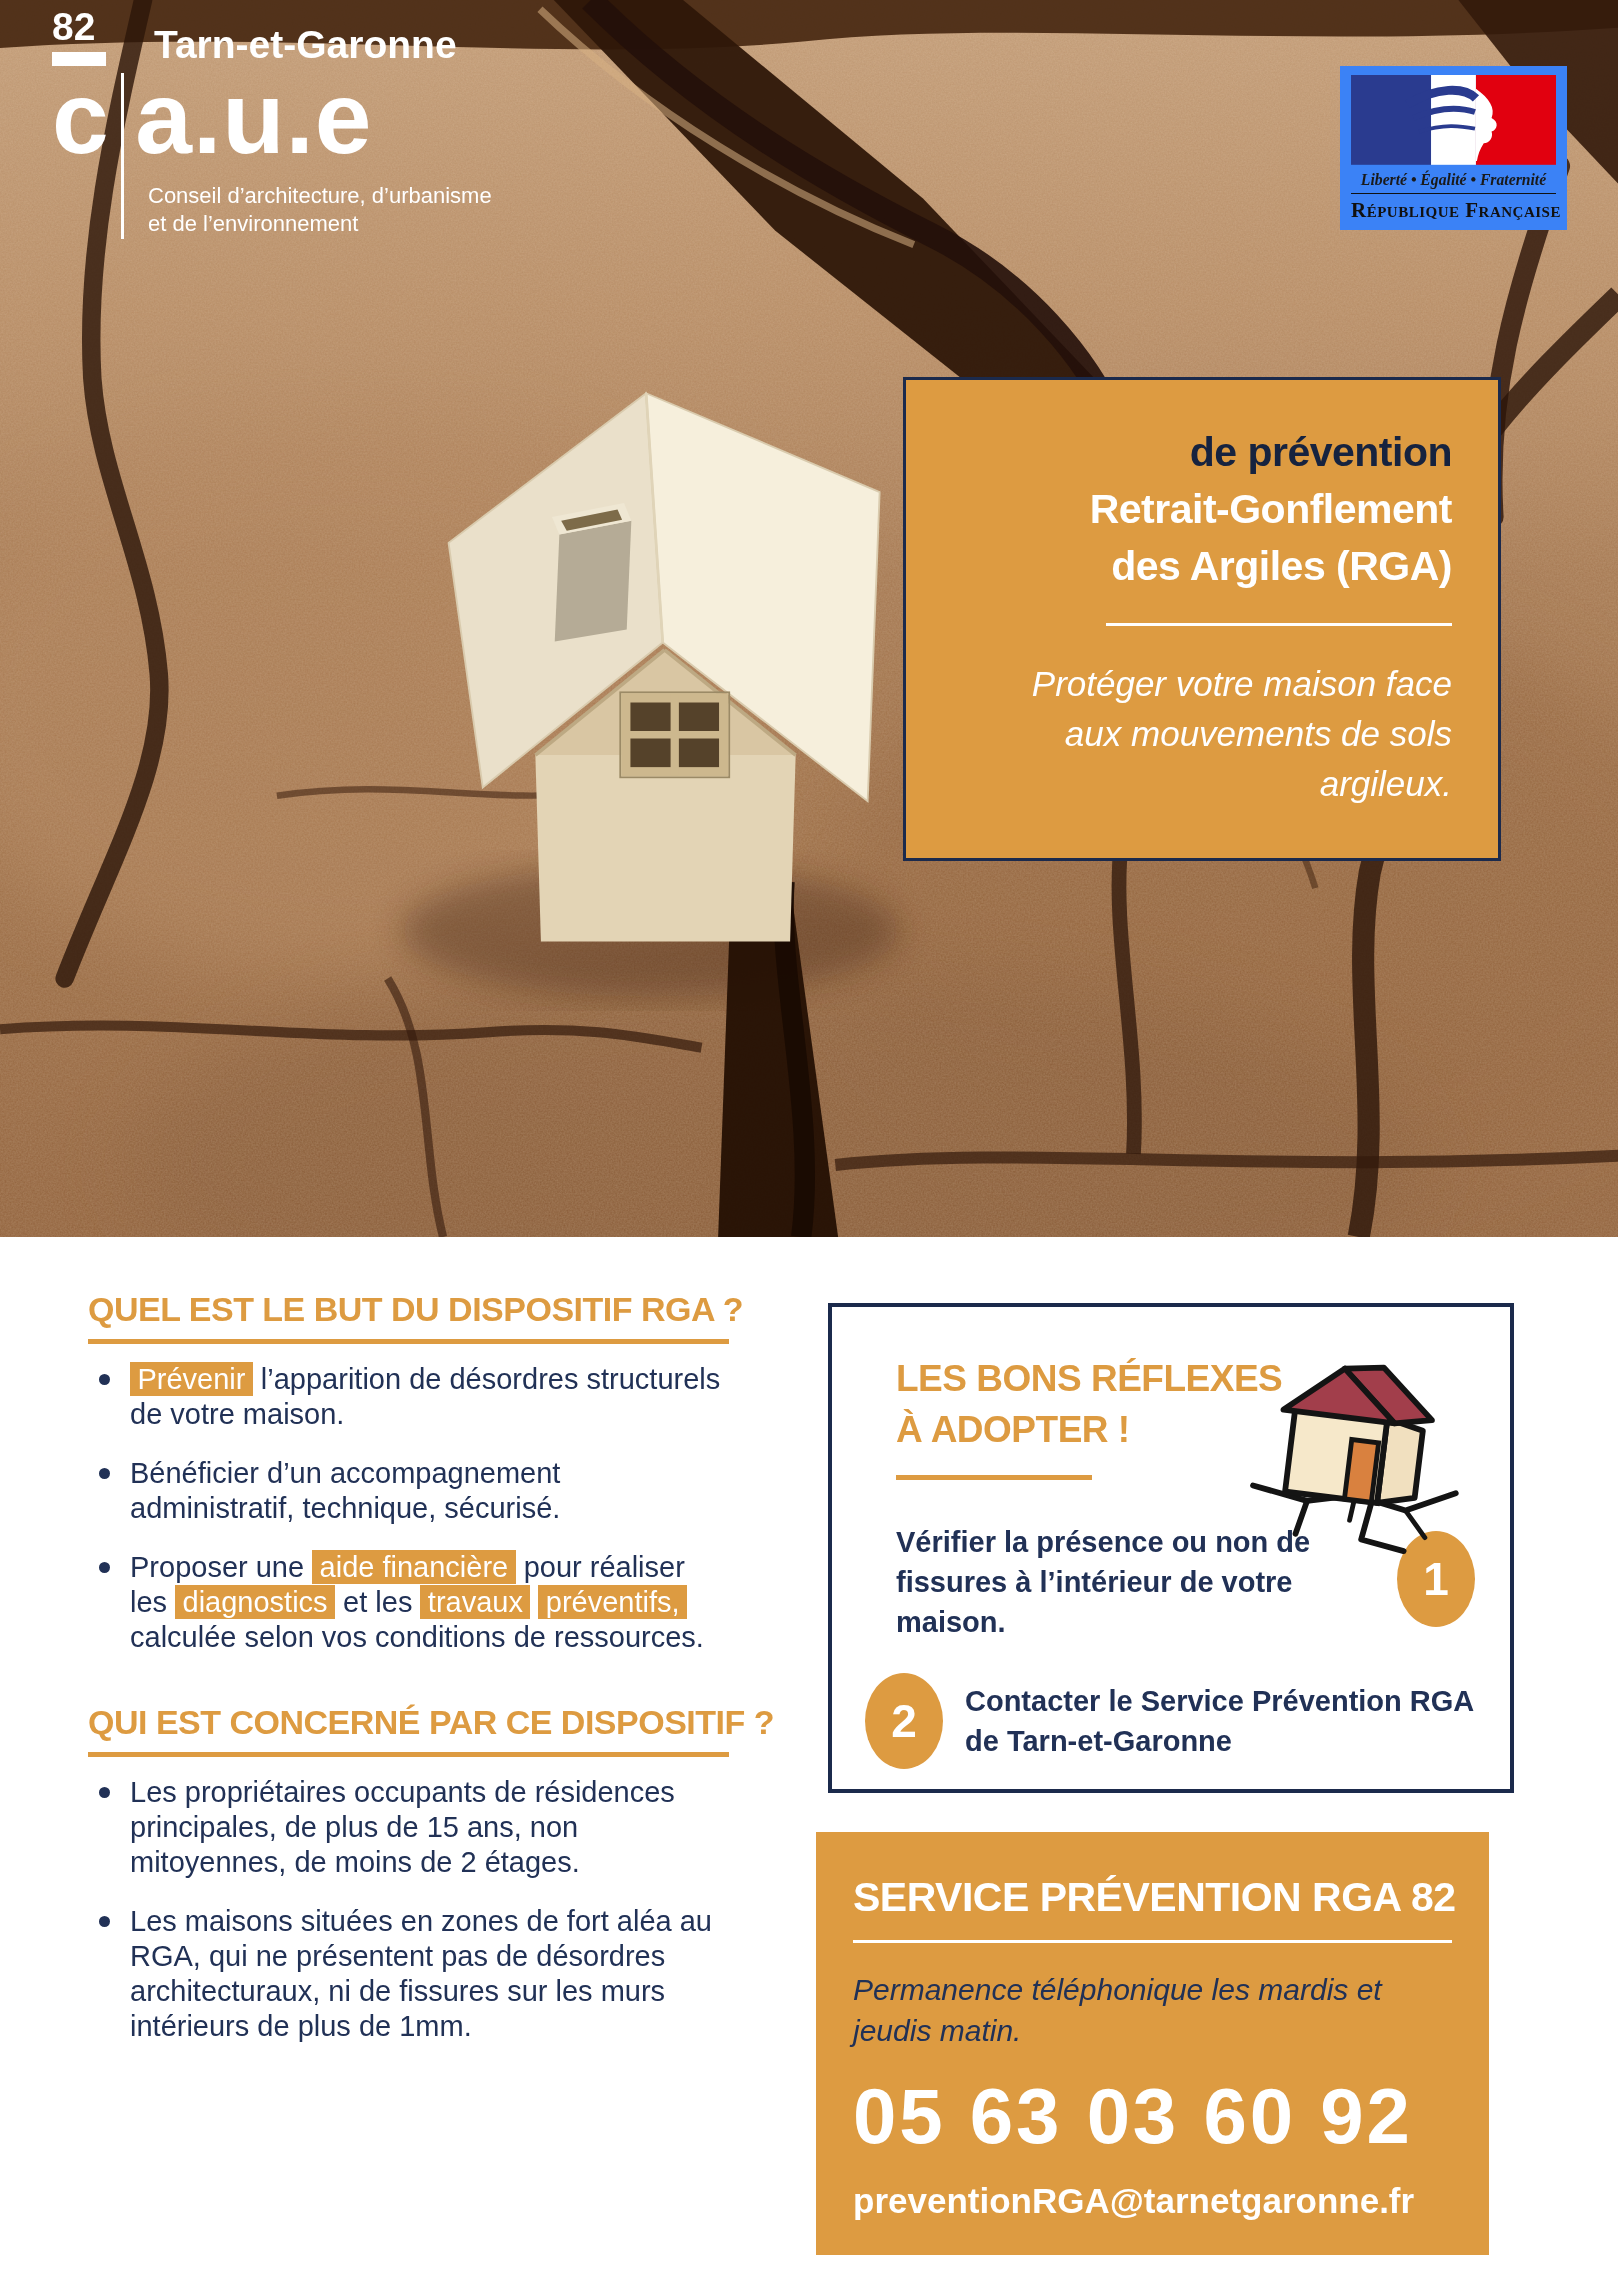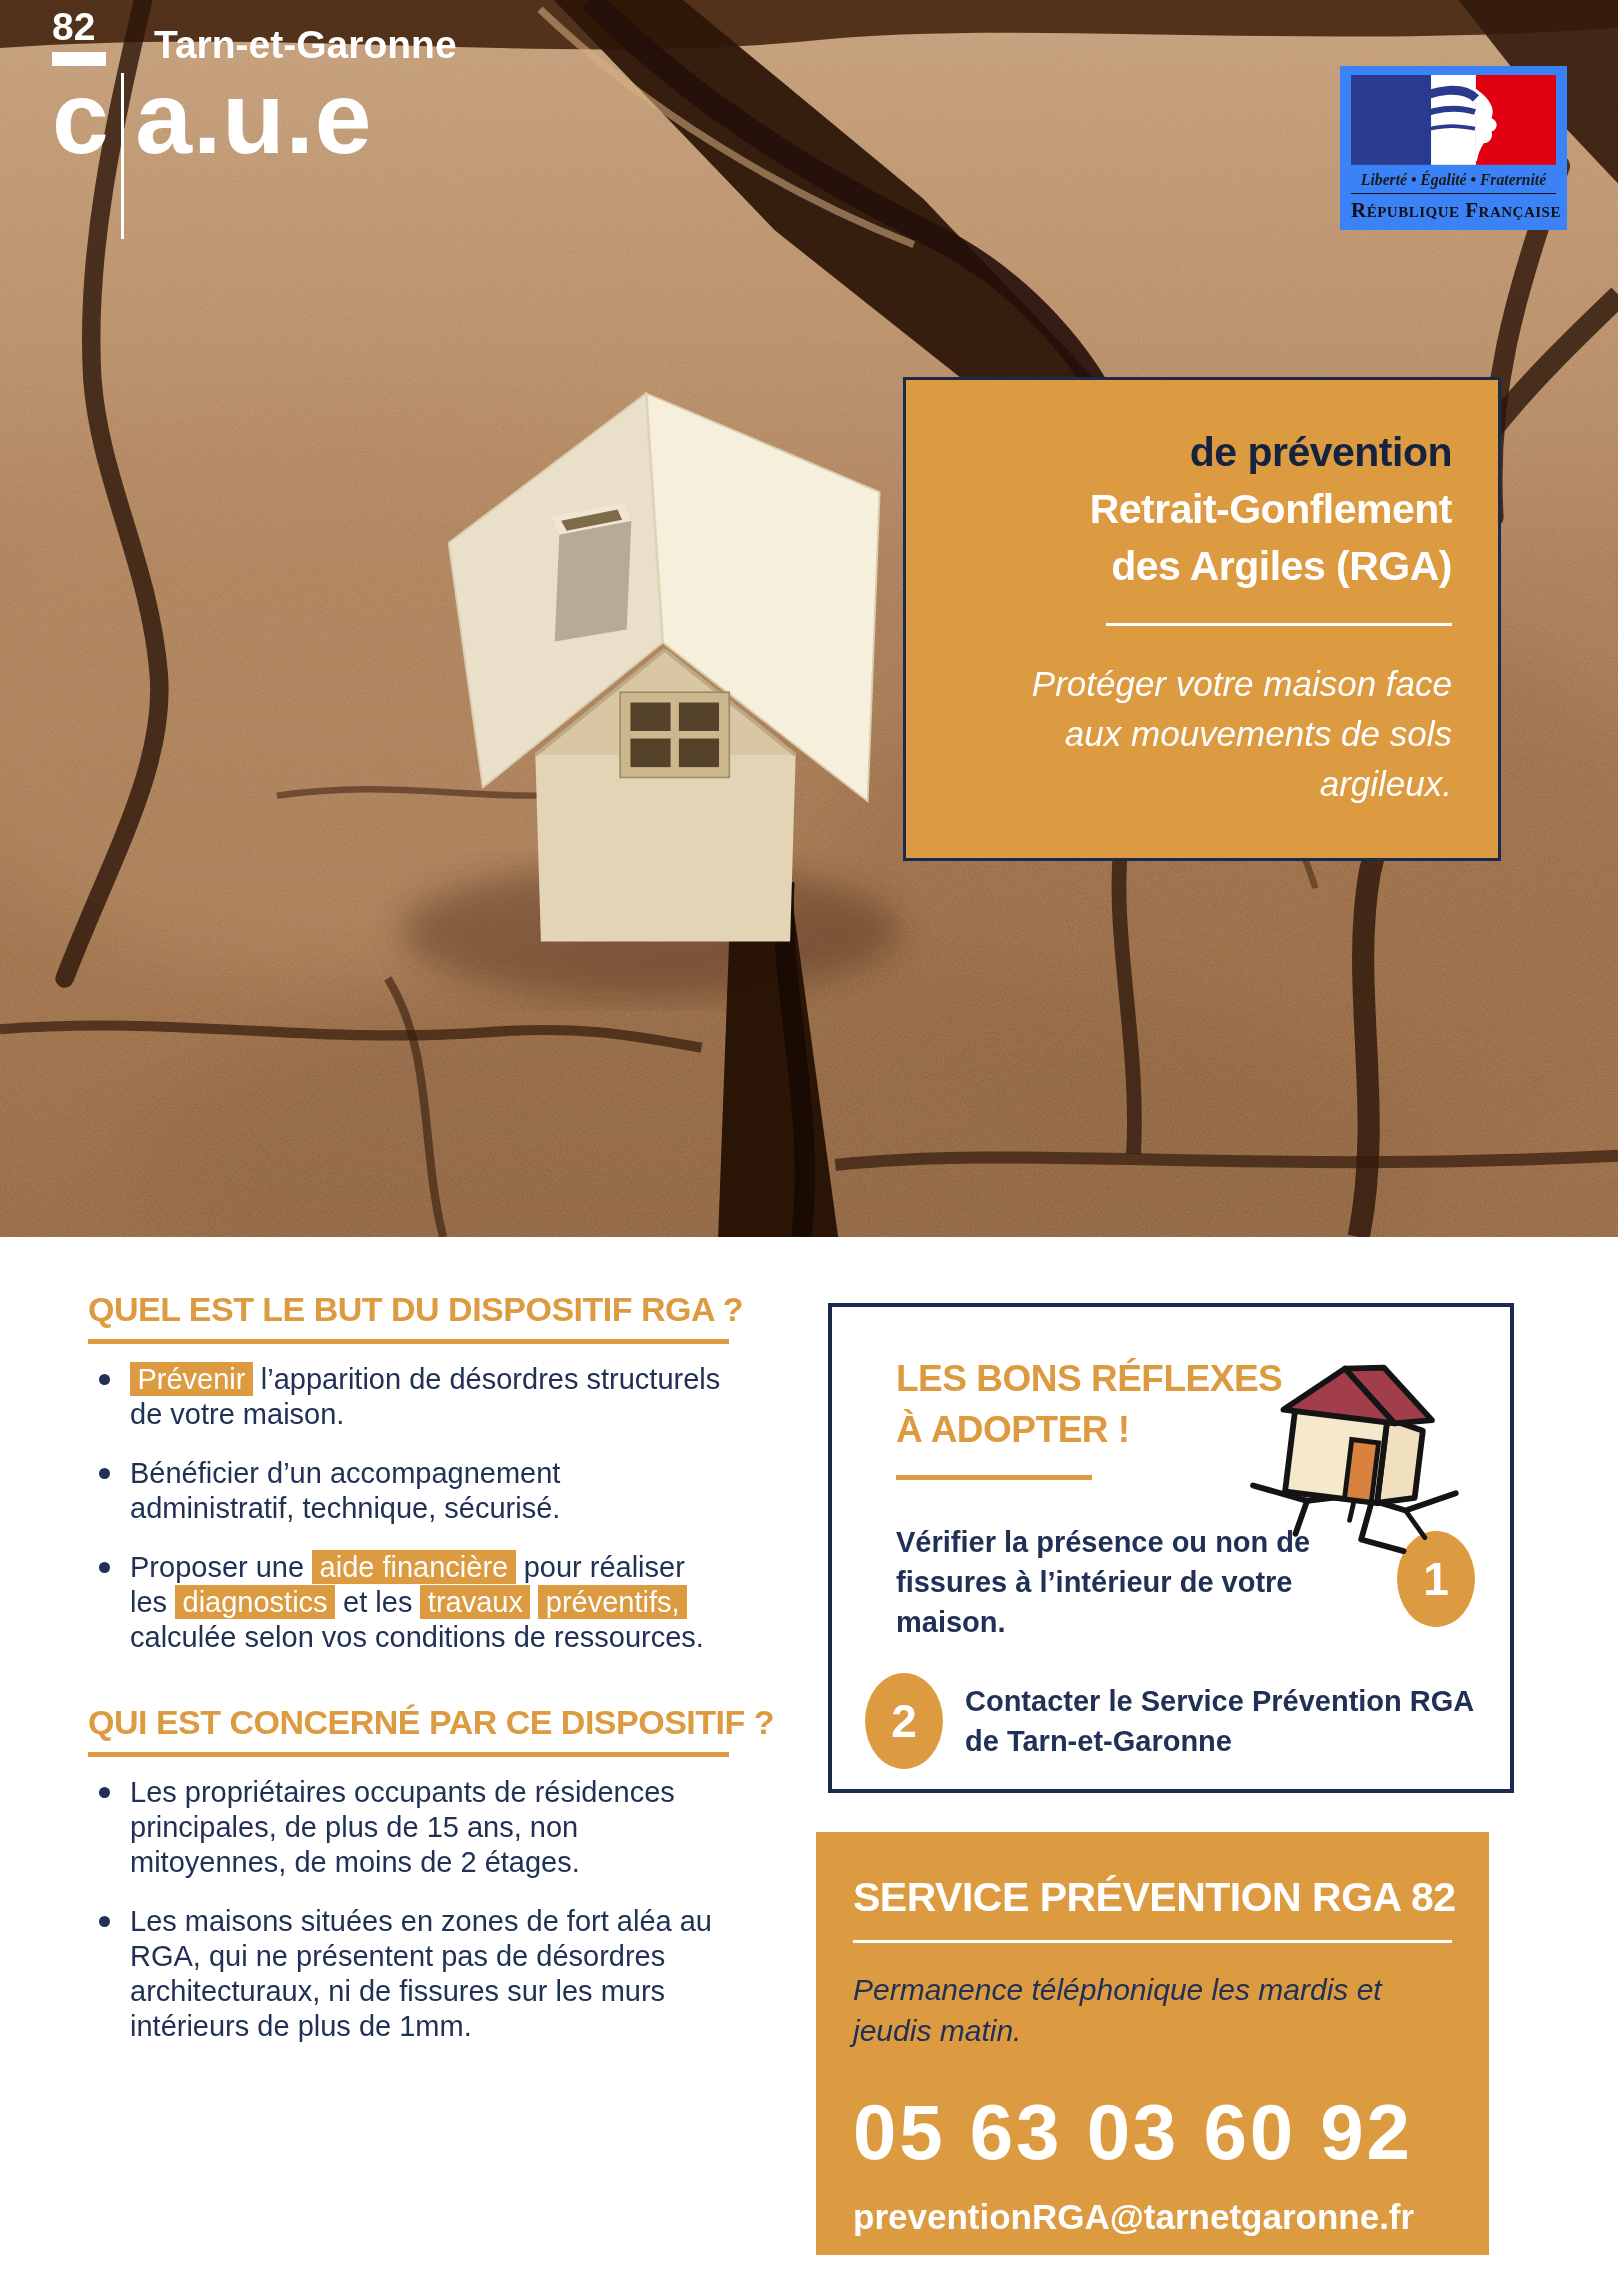--- a/index.html
+++ b/index.html
@@ -67,21 +67,21 @@
   .rx-step1 .rx-num { margin-top:9.2px; }
 
   
   .service-box {
     position:absolute; left:816px; top:1832px; width:673px; height:423px; box-sizing:border-box;
     background:#DD9B41; padding:42px 37px 0 37px; color:#fff;
   }
   .sv-heading { font-size:41px; font-weight:bold; letter-spacing:-0.5px; white-space:nowrap; }
   .sv-rule { height:3.7px; background:#fff; margin-top:18.5px; }
   .sv-perm { margin-top:26px; font-style:italic; font-size:30px; line-height:41px; color:#213156; }
-  .sv-phone { margin-top:36px; font-size:78px; font-weight:bold; letter-spacing:2.8px; white-space:nowrap; }
+  .sv-phone { margin-top:20px; font-size:78px; font-weight:bold; letter-spacing:2.8px; white-space:nowrap; }
   .sv-email { margin-top:18.5px; font-size:35px; font-weight:bold; white-space:nowrap; }
 </style>
 </head>
 <body>
 
 <div class="page">
 
   <div class="photo">
     <svg viewBox="0 0 1754 1340" preserveAspectRatio="none">
       <defs>
@@ -162,20 +162,24 @@
           <div class="caue-dept">82</div>
           <div class="caue-bar"></div>
         </div>
         <div class="caue-name">Tarn-et-Garonne</div>
       </div>
       <div class="caue-acronym">
         <span>c</span>
         <span class="caue-pipe"></span>
         <span>a.u.e</span>
       </div>
+      <div class="caue-sub">
+        <div>Conseil d’architecture, d’urbanisme</div>
+        <div>et de l’environnement</div>
+      </div>
     </div>
 
     <div class="rf-logo">
       <svg class="rf-flag" viewBox="0 0 210 92">
         <rect width="82" height="92" fill="#2A3B8F"></rect>
         <rect x="82" width="46" height="92" fill="#ffffff"></rect>
         <rect x="128" width="82" height="92" fill="#E1000F"></rect>
         <path d="M128,14 C142,24 148,34 144,44 C152,48 150,56 144,58 C146,64 142,70 136,70 C132,76 130,82 129,88 L128,88 Z" fill="#ffffff"></path>
         <path d="M58,30 C88,12 116,12 128,24" stroke="#2A3B8F" stroke-width="9" fill="none"></path>
         <path d="M64,44 C92,32 112,33 127,38" stroke="#2A3B8F" stroke-width="6" fill="none"></path>

